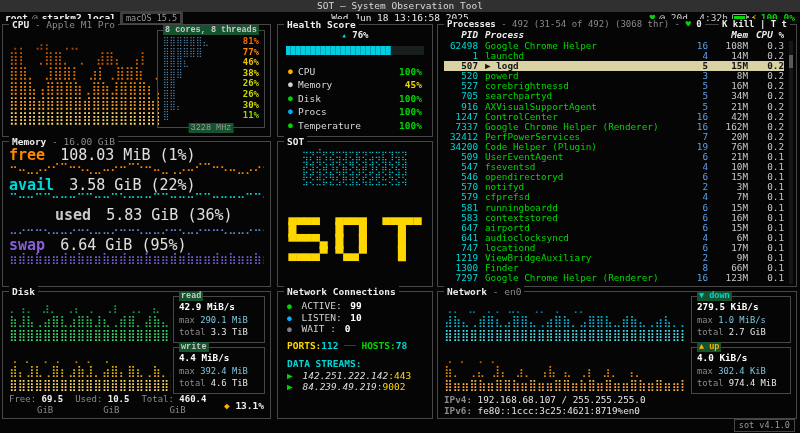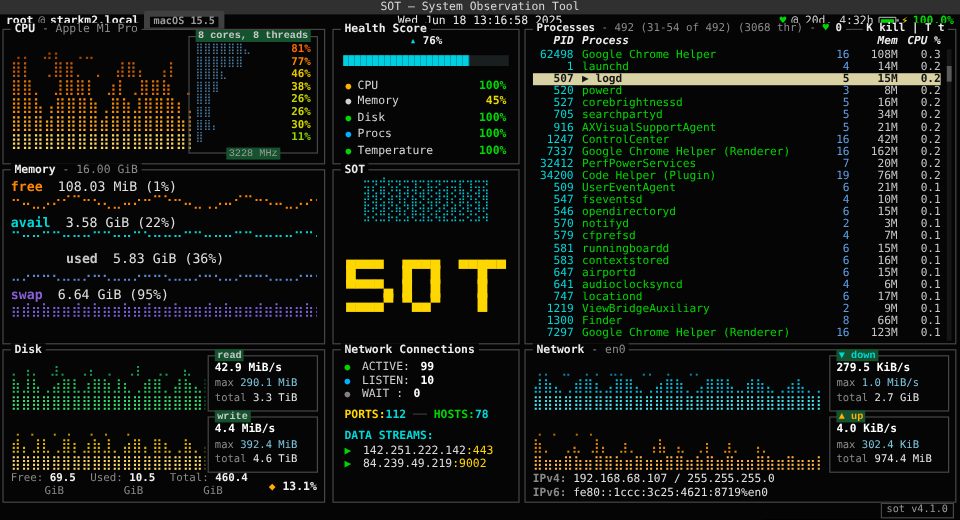--- a/index.html
+++ b/index.html
@@ -11,21 +11,21 @@
   
   .titlebar { position:absolute; left:0; top:0; width:800px; height:12px;
     background:#303030; color:#d8d8d8; text-align:center; line-height:12px; font-size:9.5px; }
   .infobar { position:absolute; left:0; top:12px; width:800px; height:12px;
     display:flex; align-items:center; padding:0 5px; box-sizing:border-box; font-size:9.5px; line-height:12px; }
   .infobar .left  { flex:1; display:flex; align-items:center; gap:4px; white-space:nowrap; }
   .infobar .mid   { white-space:nowrap; color:#e8e8e8; }
   .infobar .right { flex:1; display:flex; align-items:center; justify-content:flex-end; gap:4px; white-space:nowrap; }
   .b { font-weight:bold; color:#f0f0f0; }
   .dim { color:#8a8a8a; font-weight:normal; }
-  .chip { border:5px solid #404040; border-radius:2px; padding:0 3px; color:#9a9a9a; font-size:8.5px; line-height:9px; height:9px;font-weight:bold; }
+  .chip { border:3px solid #404040; border-radius:2px; padding:0 3px; color:#9a9a9a; font-size:8.5px; line-height:9px; height:9px; }
   .heart { color:#00d700; } .bolt { color:#ffd700; } .battpct { color:#00d700; font-weight:bold; }
   .battery { display:inline-block; width:13px; height:6px; border:1px solid #9a9a9a; border-radius:1px; position:relative; }
   .battery i { position:absolute; top:1px; left:1px; bottom:1px; right:1px; background:#00d700; }
   .battery:after { content:""; position:absolute; right:-3px; top:1px; width:2px; height:2px; background:#9a9a9a; }
   
   .panel { position:absolute; border:1px solid #474747; background:#050505; box-sizing:border-box; }
   .panel-title { position:absolute; top:-6px; left:6px; background:#050505; padding:0 3px;
     font-size:9.5px; line-height:11px; color:#ececec; font-weight:bold; white-space:nowrap; z-index:2; }
   .panel-title.right { left:auto; right:6px; }
   .inner-box { position:absolute; border:1px solid #474747; box-sizing:border-box; }
@@ -64,21 +64,21 @@
   .c-thr { width:22px; text-align:right; color:#5f9fe6; }
   .c-mem { width:40px; text-align:right; color:#c8c8c8; }
   .c-cpu { width:36px; text-align:right; color:#c8c8c8; }
   .proc-row.selected { background:#d9d2a4; }
   .proc-row.selected span { color:#151515; font-weight:bold; }
   .p-scroll { position:absolute; right:3px; top:16px; bottom:2px; width:4px; background:#161616; }
   .p-scroll .thumb { position:absolute; left:0; right:0; top:14px; height:13px; background:#5a5a5a; }
   
   .mem-wrap { position:absolute; left:6px; right:6px; top:8px; }
   .mem-block { margin-bottom:5px; }
-  .mem-label { height:11px; line-height:11px; font-size:11px; white-space:nowrap; }
+  .mem-label { height:11px; line-height:11px; font-size:15px; white-space:nowrap; }
   .ml { font-weight:bold; }
   .mv { color:#e0e0e0; margin-left:6px; }
   .mem-graph { height:14px; line-height:14px; font-size:11.5px; overflow:hidden; white-space:nowrap; }
   
   .sot-wave { position:absolute; top:6px; left:0; right:0; text-align:center; }
   .sot-wave div { height:10px; line-height:10px; font-size:9px; white-space:pre; }
   .sot-logo { position:absolute; top:70px; left:0; right:0; text-align:center; font-weight:bold; }
   .sot-logo div { height:12px; line-height:12px; font-size:13px; white-space:pre; }
   
   .stat-box { width:92px; height:47px; right:5px; }
@@ -101,21 +101,21 @@
   .state-label { color:#d0d0d0; margin-left:4px; }
   .state-val { color:#ffffff; font-weight:bold; margin-left:3px; }
   .ports-row { margin-top:5px; height:12px; line-height:12px; }
   .ports-label { color:#ffd700; font-weight:bold; }
   .hosts-label { color:#00d700; font-weight:bold; }
   .count-val { color:#00d7d7; font-weight:bold; }
   .sep-line { color:#474747; }
   .streams-title { margin-top:6px; height:12px; line-height:12px; color:#00d7d7; font-weight:bold; }
   .stream-row { height:11.5px; line-height:11.5px; }
   .stream-arrow { color:#00d700; }
-  .stream-ip { color:#dcdcdc; margin-left:4px; }
+  .stream-ip { color:#dcdcdc; margin-left:4px;font-style:italic; }
   .stream-port { color:#ffd700; }
   
   .version-chip { position:absolute; right:5px; bottom:1px; border:1px solid #474747; background:#050505;
     padding:0 4px; height:11px; line-height:10px; font-size:8.5px; color:#9a9a9a; }
 </style>
 </head>
 <body>
 
 <div class="screen">
 

